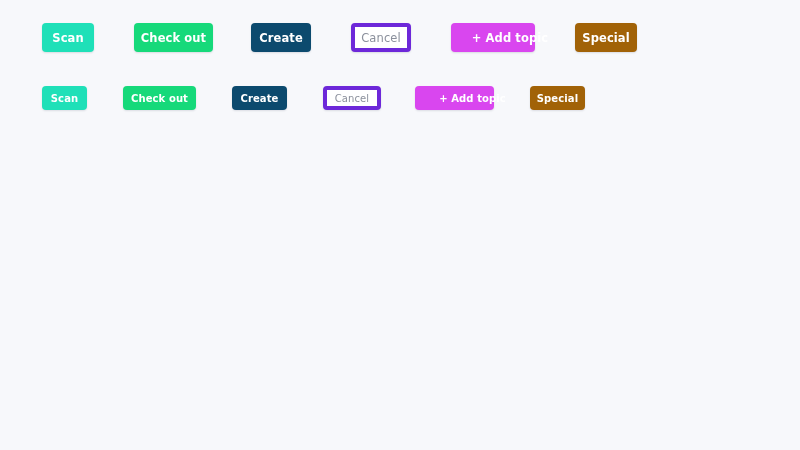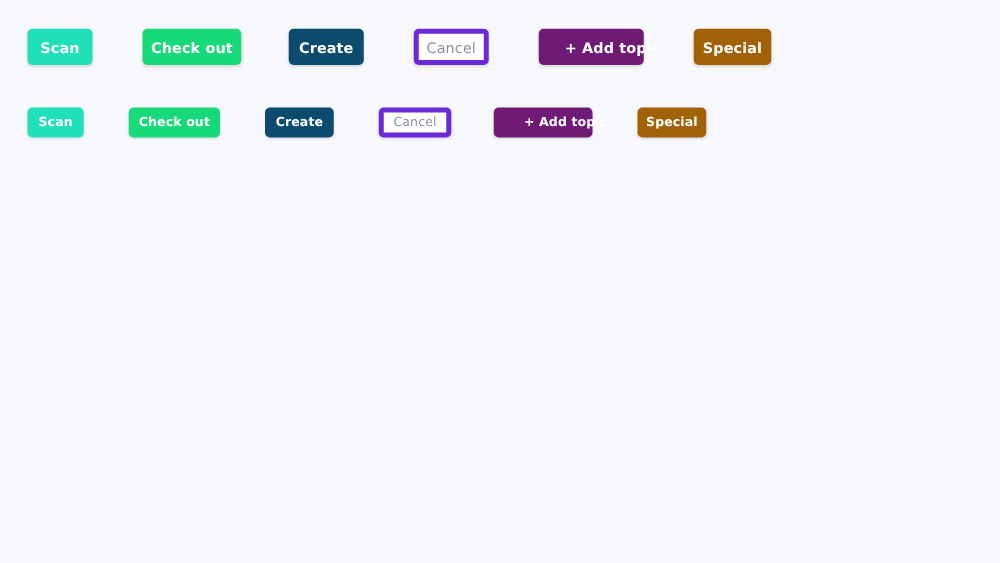--- a/index.html
+++ b/index.html
@@ -46,20 +46,21 @@
     box-sizing: border-box;
     border: none;
     outline: none;
     white-space: nowrap;
     font-family: "DejaVu Sans", "Liberation Sans", sans-serif;
     font-weight: bold;
     color: #ffffff;
     cursor: pointer;
     border-radius: 4px;
     letter-spacing: 0.1px;
+    margin-left: 20px;
   }
 
   
   .size-lg {
     height: 29px;
     font-size: 11.5px;
     padding: 0 14px;
     border-radius: 4px;
     box-shadow: 0 1px 2px rgba(25, 32, 56, 0.13);
   }
@@ -75,21 +76,21 @@
   
   .v-teal    { background: #1fe0b8; }
   .v-green   { background: #16d97a; text-align: right; }
   .v-blue    { background: #0c4a6e; }
   .v-ghost   {
     background: #ffffff;
     color: #8b909c;
     border: 4px solid #6d28d9;
     font-weight: normal;
   }
-  .v-dark    { background: #701a75; padding-left: 48px; }
+  .v-dark    { background: #d946ef; padding-left: 48px; }
   .v-purple  { background: #a16207; }
 
   
   .row-large .btn { margin-right: 0; }
 </style>
 </head>
 <body style="background: rgb(247, 248, 251);">
 
 <div class="stage">
 

